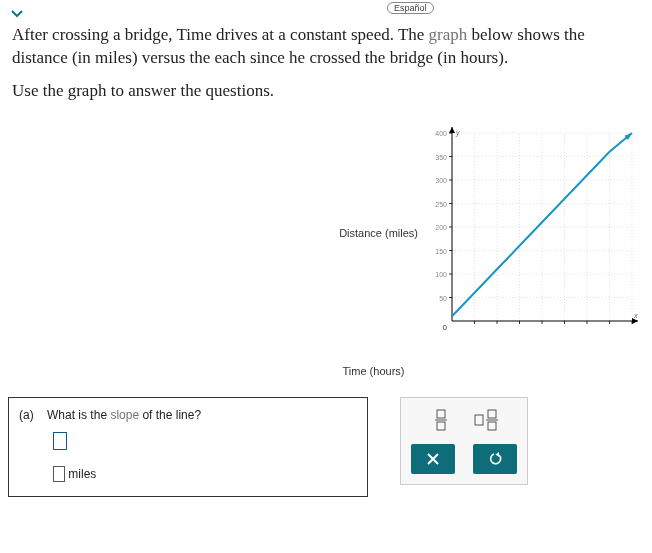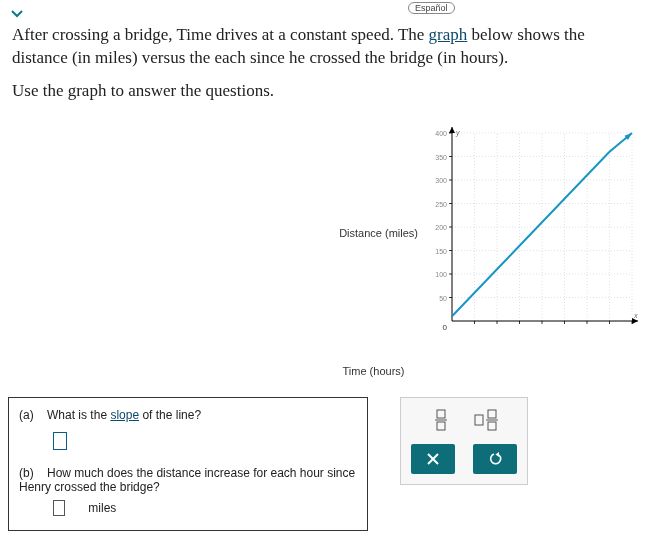--- a/index.html
+++ b/index.html
@@ -1,33 +1,33 @@
 <!DOCTYPE html>
 <html><head>
 <meta charset="utf-8">
 <style>
   * { box-sizing: border-box; margin: 0; padding: 0; }
   body { font-family: Arial, Helvetica, sans-serif; font-size: 14px; color: #222; width: 652px; padding: 4px 8px 20px 8px; }
   .top-row { display: flex; align-items: flex-start; }
   .chevron { width: 18px; height: 18px; display: flex; align-items: center; justify-content: center; margin-right: 4px; }
-  .espanol { margin-left: auto; border: 1px solid #888; border-radius: 10px; padding: 0px 6px; font-size: 9px; color: #444; cursor: pointer; position: absolute; left: 408px; top: 2px; }
+  .espanol { margin-left: auto; border: 1px solid #888; border-radius: 10px; padding: 0px 6px; font-size: 9px; color: #444; cursor: pointer; position: absolute; left: 387px; top: 2px; }
   .problem-text { font-family: Georgia, 'Times New Roman', serif; font-size: 17px; line-height: 1.35; margin: 2px 4px 10px 4px; }
-  .link-word { color: #0c4a6e; text-decoration: underline; cursor: pointer; }
+  .link-word { color: #737373; cursor: pointer; }
   .graph-area { display: flex; align-items: center; margin: 20px 0 10px 0; justify-content: flex-end; }
   .yaxis-label { font-size: 11px; color: #333; margin-right: 6px; }
   .chart-box { position: relative; }
   .xaxis-label { font-size: 11px; color: #333; text-align: center; margin-top: 22px; margin-left: 95px; }
   .bottom-row { display: flex; align-items: flex-start; gap: 32px; margin-top: 20px; }
   .questions-box { border: 1px solid #333; padding: 10px 10px 14px 10px; width: 360px; font-size: 12px; }
   .q-row { margin-bottom: 6px; }
   .q-label { display: inline; }
   .q-text { display: inline; }
   .answer-slot { display: inline-block; width: 14px; height: 18px; border: 1px solid #0b5c88; vertical-align: middle; margin: 4px 0 10px 34px; }
   .answer-slot2 { display: inline-block; width: 12px; height: 16px; border: 1px solid #555; vertical-align: middle; margin-left: 34px; }
-  .miles-unit { font-size: 12px; margin-left: 20px; vertical-align: middle; text-align: right; }
+  .miles-unit { font-size: 12px; margin-left: 0; vertical-align: middle; text-align: right; }
   .tools-box { border: 1px solid #ccc; background: #f7f7f7; padding: 10px; display: flex; flex-direction: column; gap: 12px; }
   .tools-row { display: flex; gap: 18px; justify-content: center; }
   .frac-btn { width: 28px; height: 24px; display: flex; align-items: center; justify-content: center; cursor: pointer; }
   .action-btn { width: 44px; height: 30px; background: #0d6e79; color: #fff; display: flex; align-items: center; justify-content: center; cursor: pointer; border-radius: 2px; font-size: 14px; }
   svg { display: block; }
 </style>
 </head>
 <body>
 
 <div class="top-row">
@@ -105,25 +105,20 @@
 <div class="bottom-row">
   <div class="questions-box">
     <div class="q-row">
       <span class="q-label">(a)</span>
       <span>&nbsp;&nbsp;</span>
       <span class="q-text">What is the </span><span class="link-word">slope</span><span class="q-text"> of the line?</span>
     </div>
     <div>
       <span class="answer-slot"></span>
     </div>
-    <div class="q-row" style="margin-top:6px;">
-      <span class="q-label">(b)</span>
-      <span>&nbsp;&nbsp;</span>
-      <span class="q-text">How much does the distance increase for each hour since Henry crossed the bridge?</span>
-    </div>
     <div style="margin-top:6px;">
       <span class="answer-slot2"></span>
       <span class="miles-unit">miles</span>
     </div>
   </div>
 
   <div class="tools-box">
     <div class="tools-row">
       <div class="frac-btn">
         <svg width="18" height="22" viewBox="0 0 18 22">

